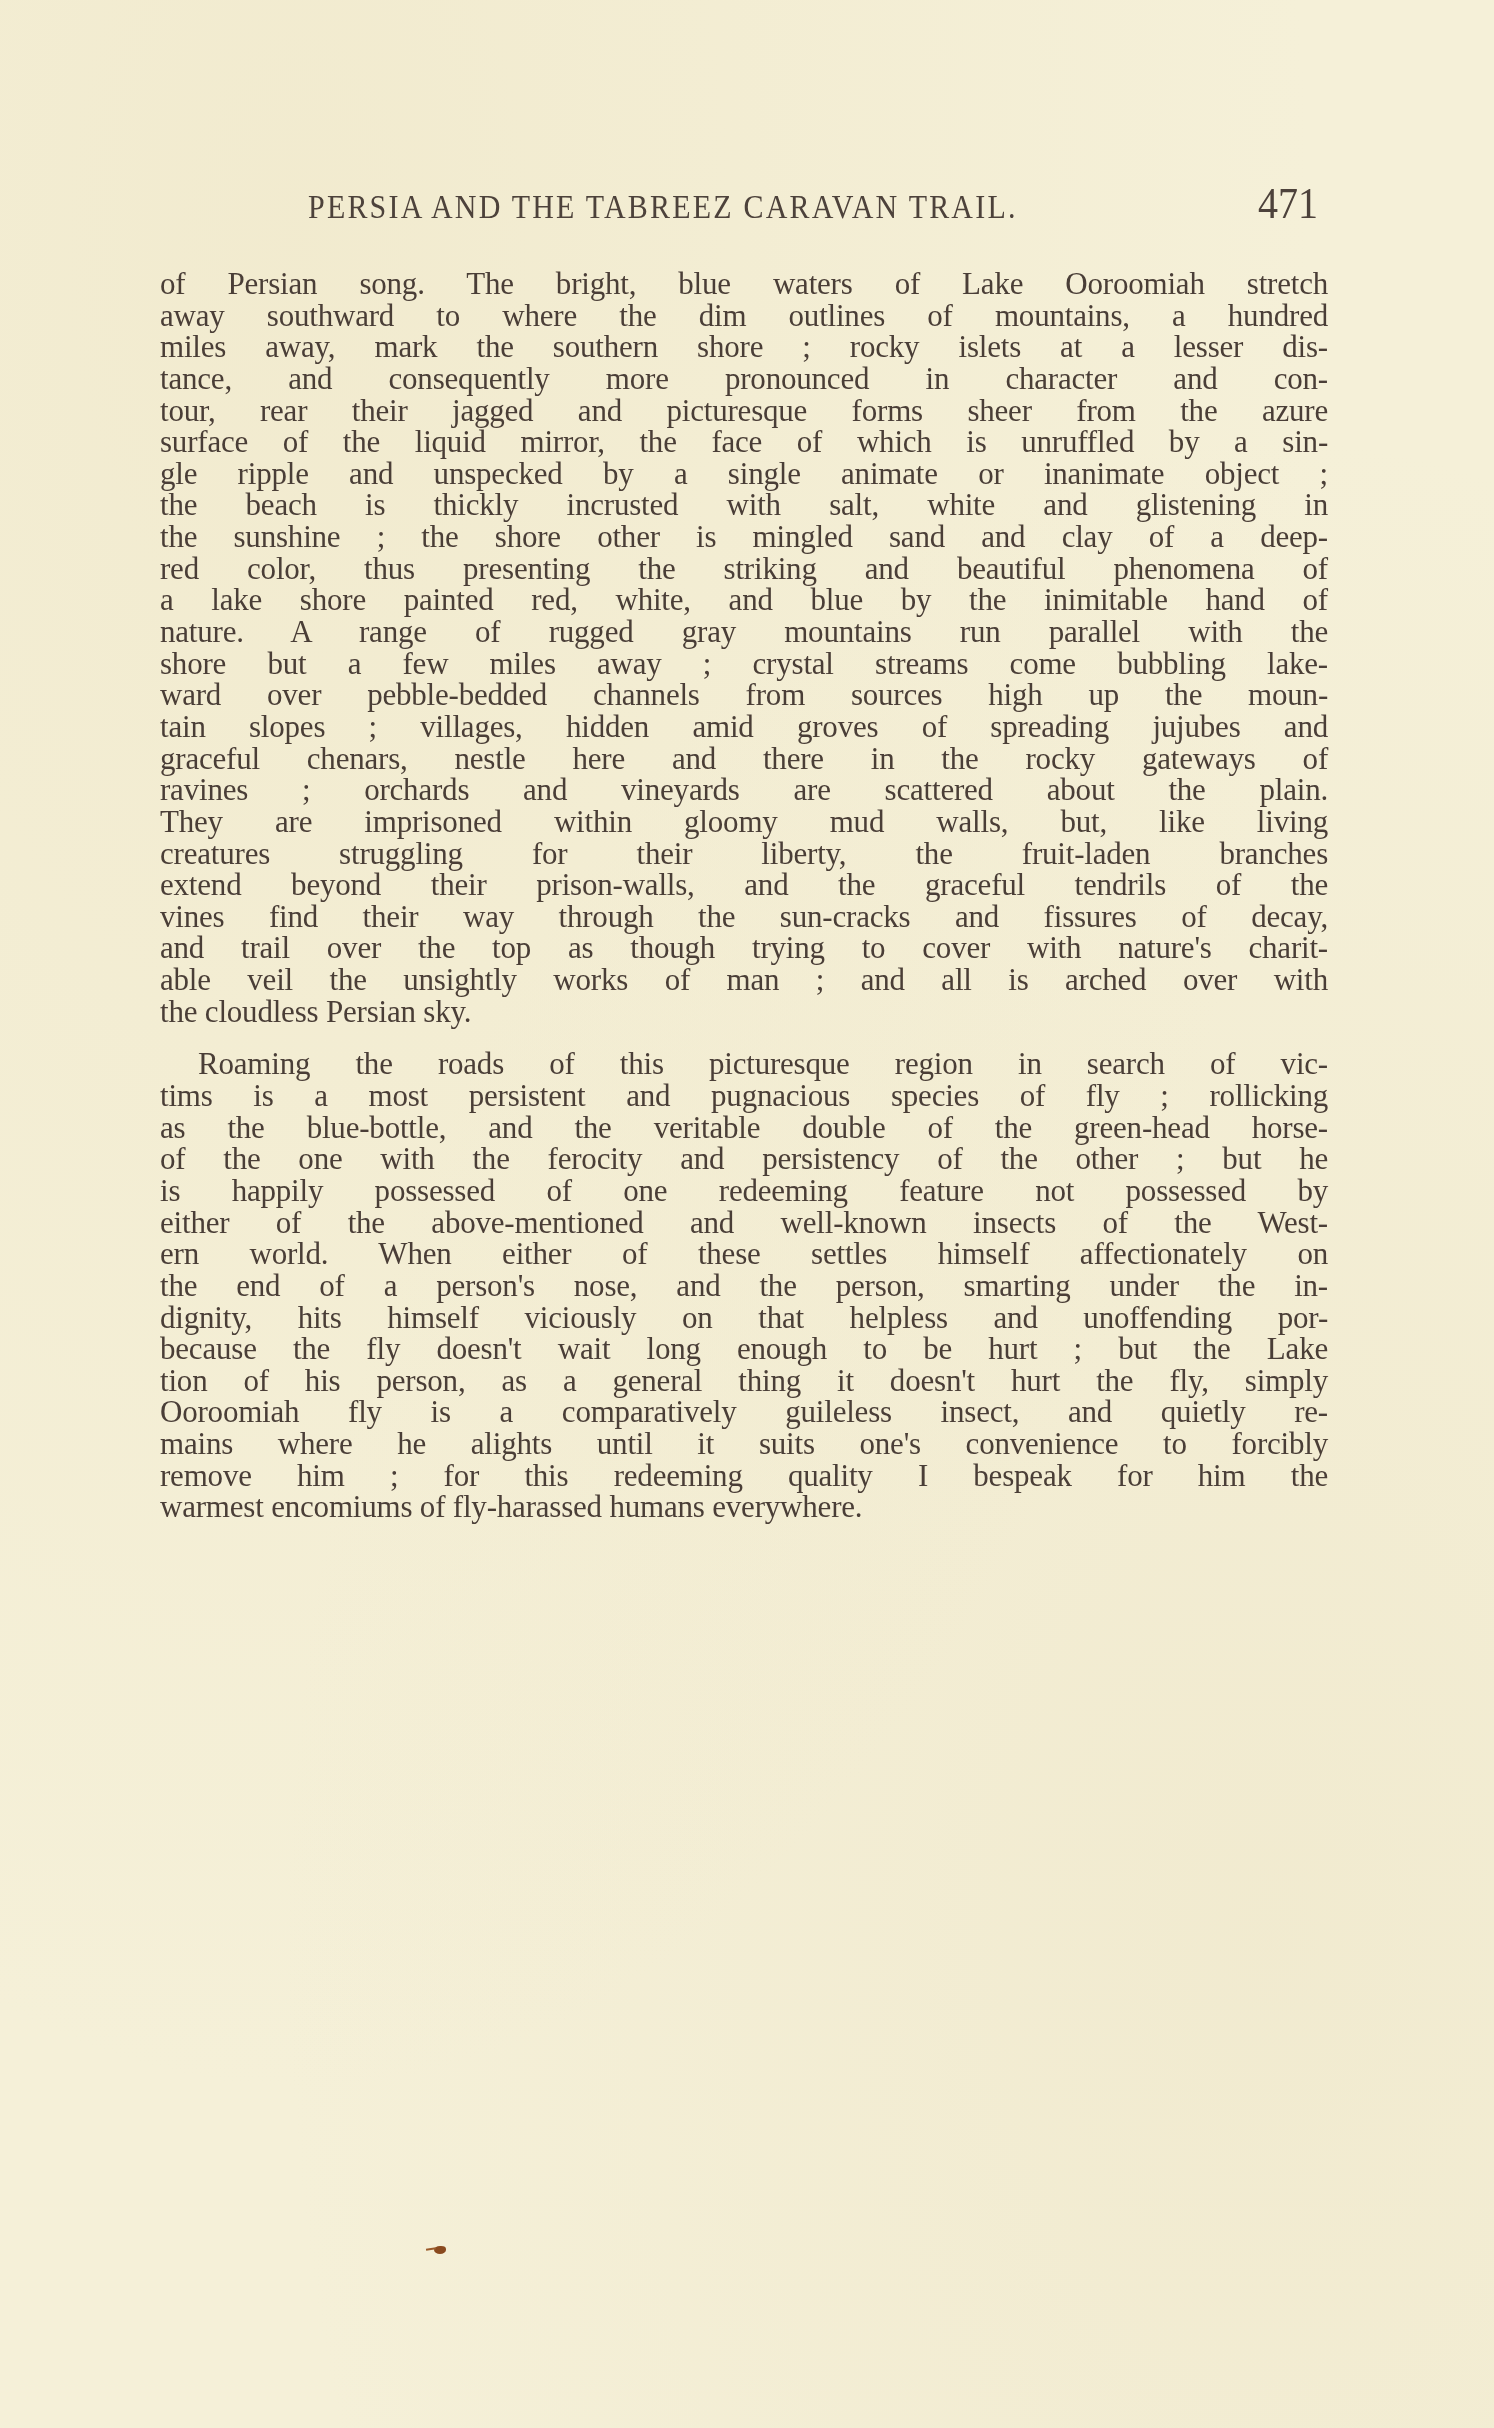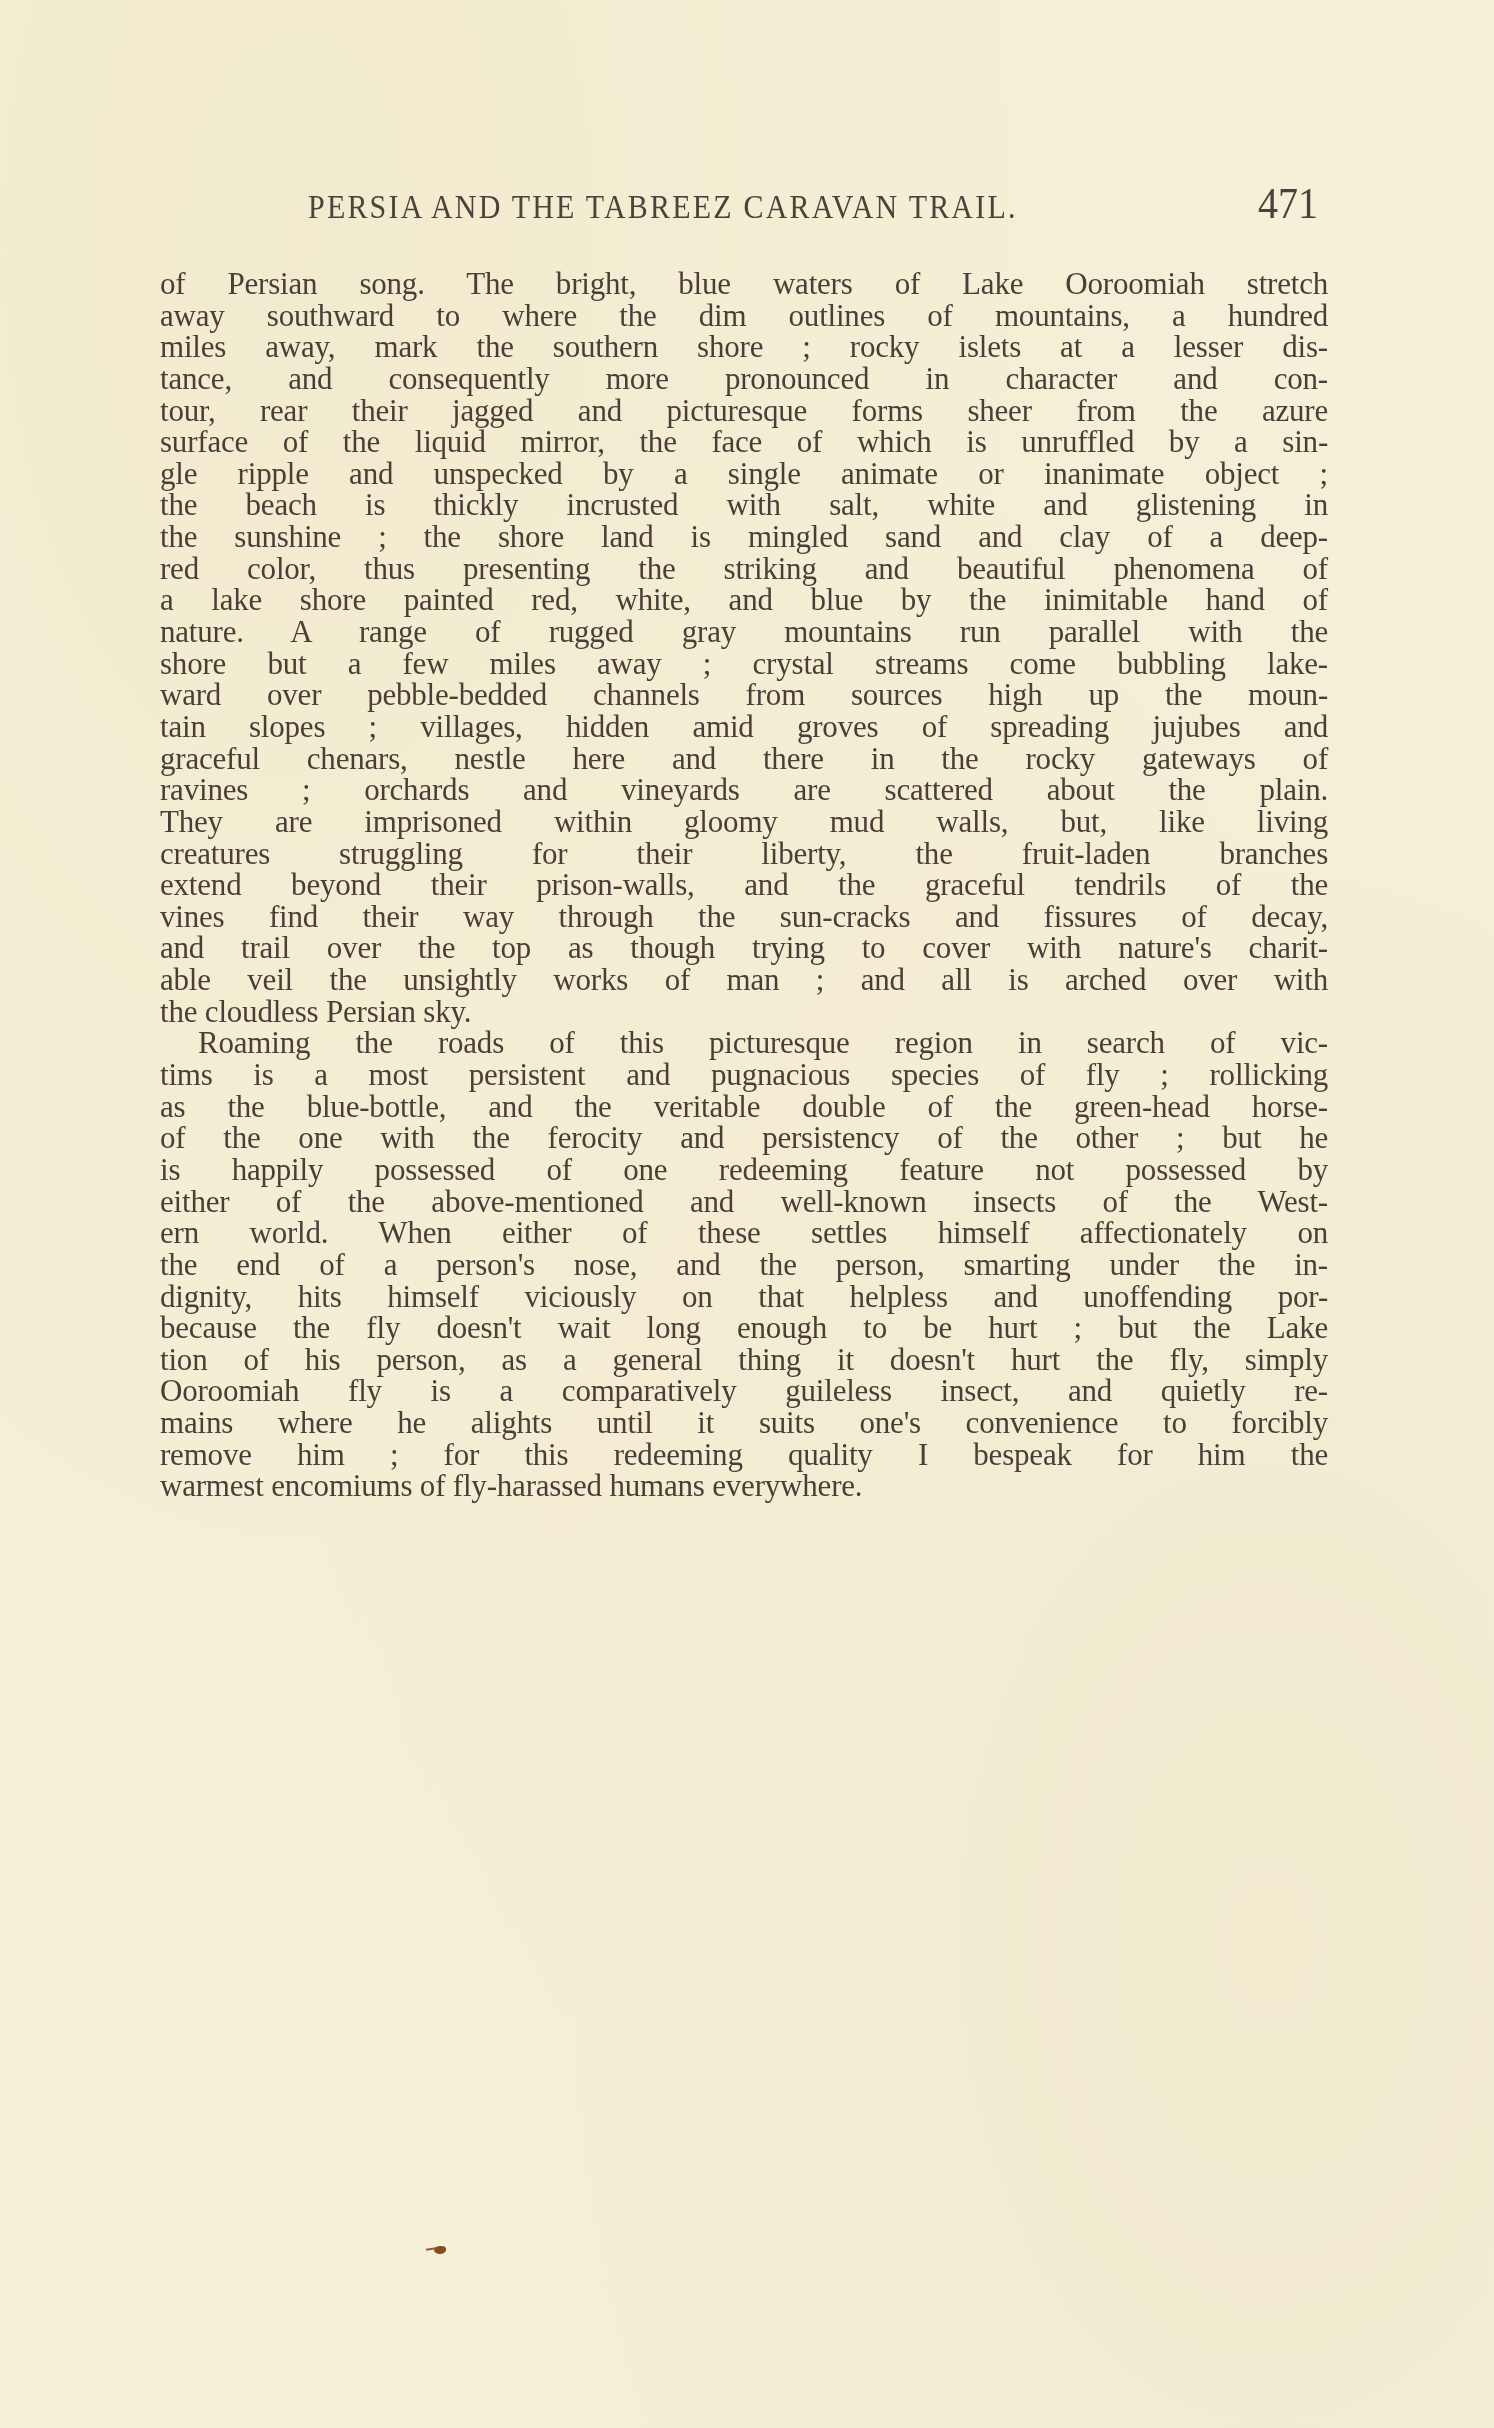--- a/index.html
+++ b/index.html
@@ -66,20 +66,21 @@
       text-align: justify;
       text-align-last: justify;
       letter-spacing: -0.2px;
       color: #4a3e37;
     }
     .line.last {
       text-align-last: left;
     }
     .line.indent {
       padding-left: 38px;
+      margin-top: 21px;
     }
     .stray-mark {
       position: absolute;
       left: 434px;
       top: 2246px;
       width: 12px;
       height: 8px;
       border-radius: 50% 40% 50% 50%;
       background: #8a4a1f;
     }
@@ -107,21 +108,21 @@
   <div class="text-block">
     <div>
       <span class="line">of Persian song.  The bright, blue waters of Lake Ooroomiah stretch</span>
       <span class="line">away southward to where the dim outlines of mountains, a hundred</span>
       <span class="line">miles away, mark the southern shore ; rocky islets at a lesser dis-</span>
       <span class="line">tance, and consequently more pronounced in character and con-</span>
       <span class="line">tour, rear their jagged and picturesque forms sheer from the azure</span>
       <span class="line">surface of the liquid mirror, the face of which is unruffled by a sin-</span>
       <span class="line">gle ripple and unspecked by a single animate or inanimate object ;</span>
       <span class="line">the beach is thickly incrusted with salt, white and glistening in</span>
-      <span class="line">the sunshine ; the shore land is mingled sand and clay of a deep-</span>
+      <span class="line">the sunshine ; the shore other is mingled sand and clay of a deep-</span>
       <span class="line">red color, thus presenting the striking and beautiful phenomena of</span>
       <span class="line">a lake shore painted red, white, and blue by the inimitable hand of</span>
       <span class="line">nature.  A range of rugged gray mountains run parallel with the</span>
       <span class="line">shore but a few miles away ; crystal streams come bubbling lake-</span>
       <span class="line">ward over pebble-bedded channels from sources high up the moun-</span>
       <span class="line">tain slopes ; villages, hidden amid groves of spreading jujubes and</span>
       <span class="line">graceful chenars, nestle here and there in the rocky gateways of</span>
       <span class="line">ravines ; orchards and vineyards are scattered about the plain.</span>
       <span class="line">They are imprisoned within gloomy mud walls, but, like living</span>
       <span class="line">creatures struggling for their liberty, the fruit-laden branches</span>

